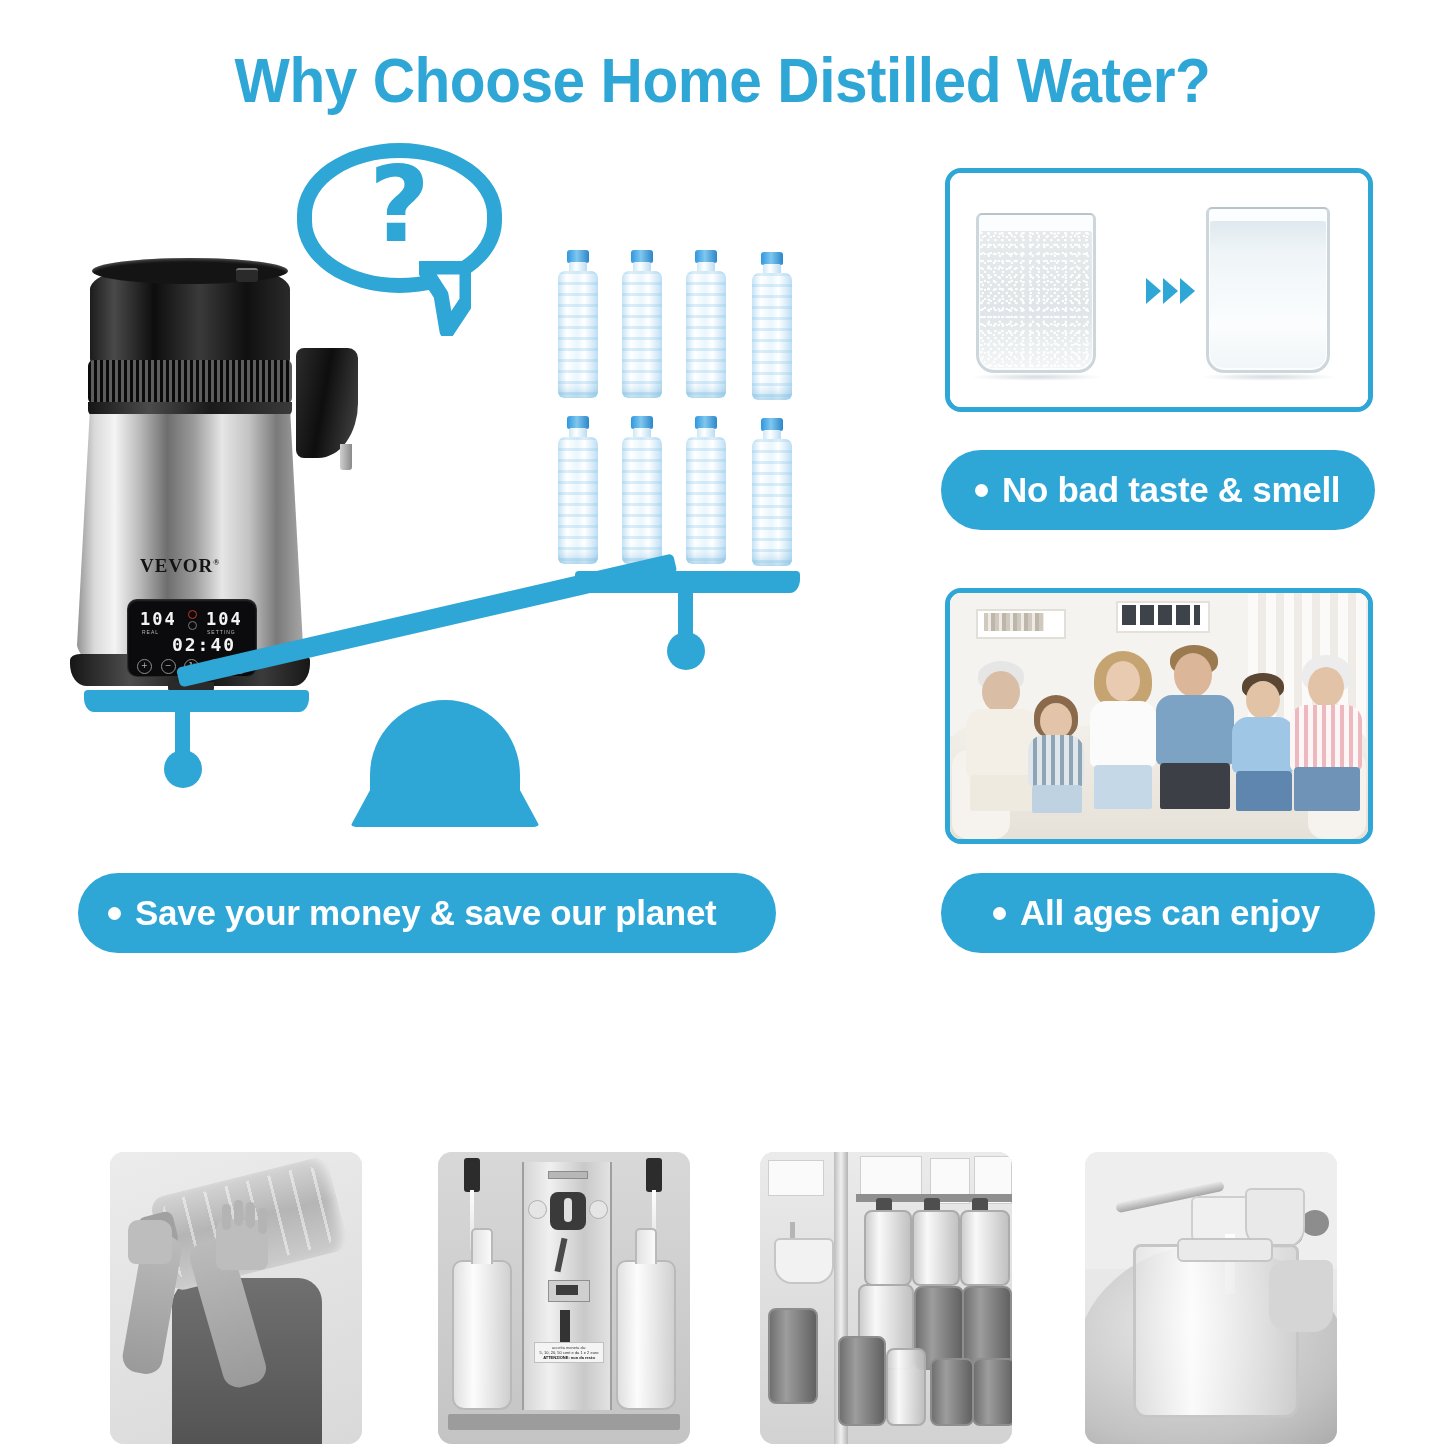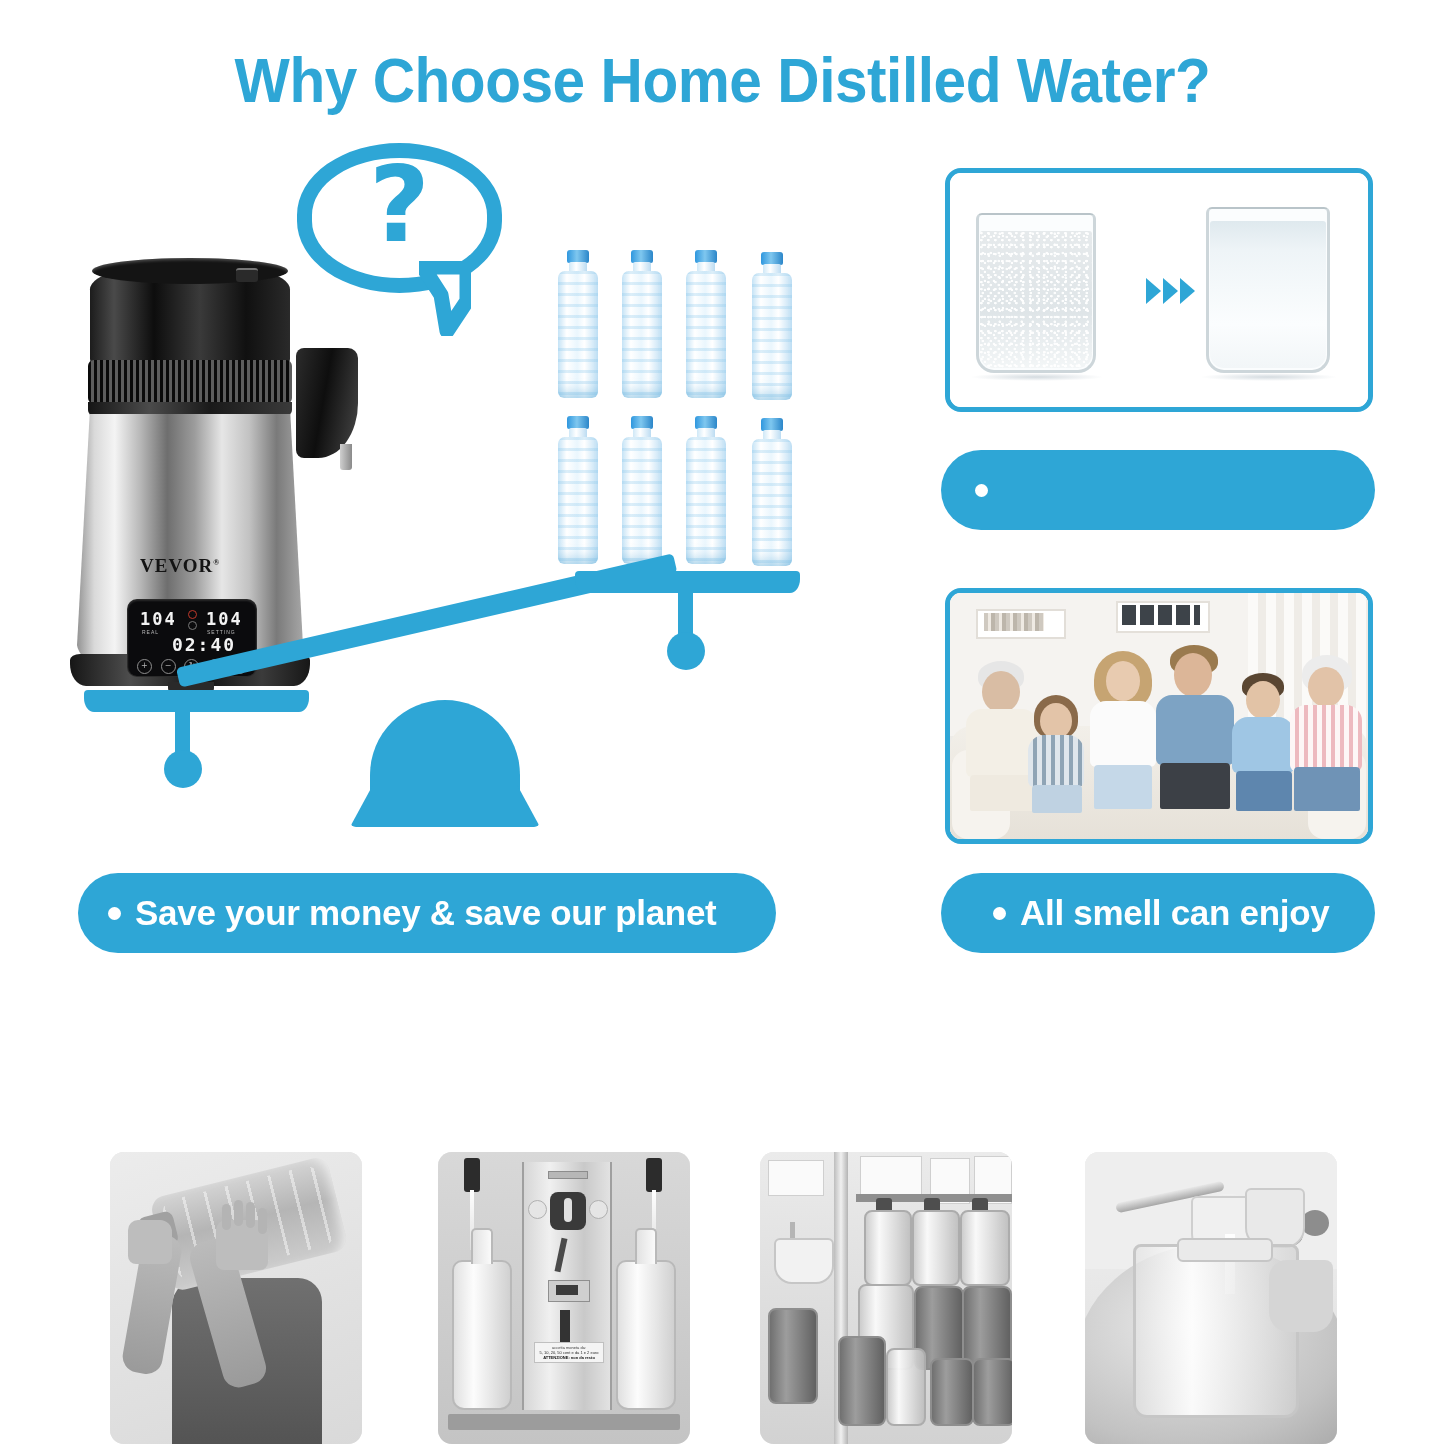--- a/index.html
+++ b/index.html
@@ -533,20 +533,21 @@
       <div class="glass" style="left:256px;width:124px;height:166px;">
         <div class="glass-outline"></div>
         <div class="glass-fill fill-clear"></div>
       </div>
       <div class="glass-shadow" style="left:250px;bottom:26px;width:138px;"></div>
     </div>
   </div>
 
   <div class="pill" id="pill-taste">
     <span class="dot"></span>
+    <span class="ptext">No bad taste &amp; smell</span>
   </div>
 
   <div class="photo-frame" id="family-frame">
     <div class="fam">
       <div class="fam-wall"></div>
       <div class="fam-shelf"></div>
       <div class="fam-books"></div>
       <div class="fam-pic"></div>
       <div class="fam-pic-in"></div>
       <div class="fam-curtain"></div>
@@ -598,21 +599,21 @@
     </div>
   </div>
 
   <div class="pill" id="pill-money">
     <span class="dot"></span>
     <span class="ptext">Save your money &amp; save our planet</span>
   </div>
 
   <div class="pill" id="pill-ages">
     <span class="dot"></span>
-    <span class="ptext">All smell can enjoy</span>
+    <span class="ptext">All ages can enjoy</span>
   </div>
 
 
   <div class="gphoto" id="gphoto-1">
     <div class="gp-inner">
       <div class="jc-bg"></div>
       <div class="jc-torso"></div>
       <div class="jc-jug"></div>
       <div class="jc-jug-rings"></div>
       <div class="jc-neck"></div>

